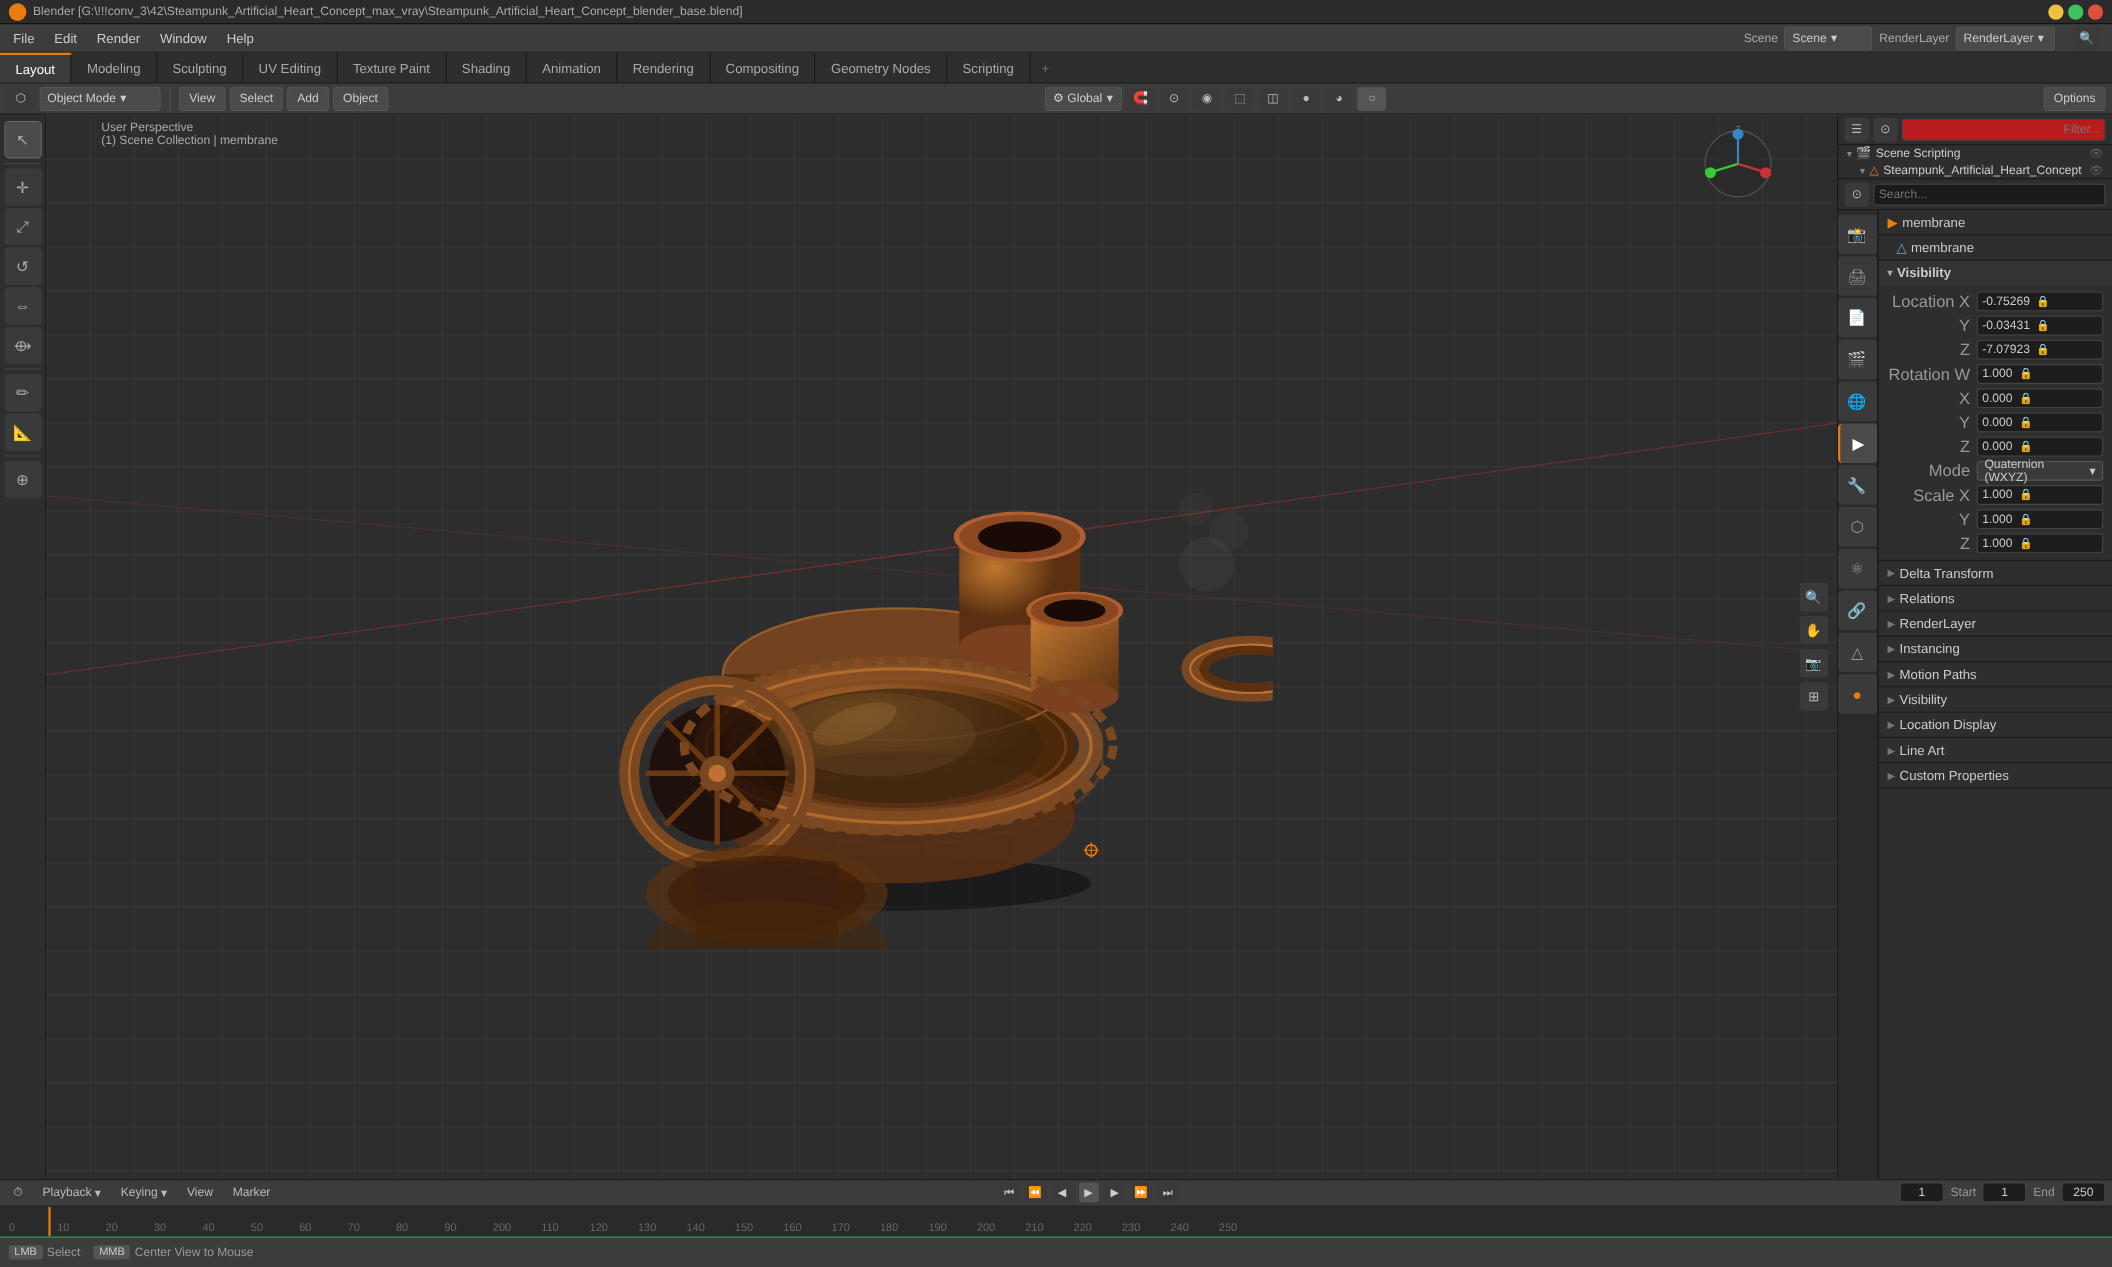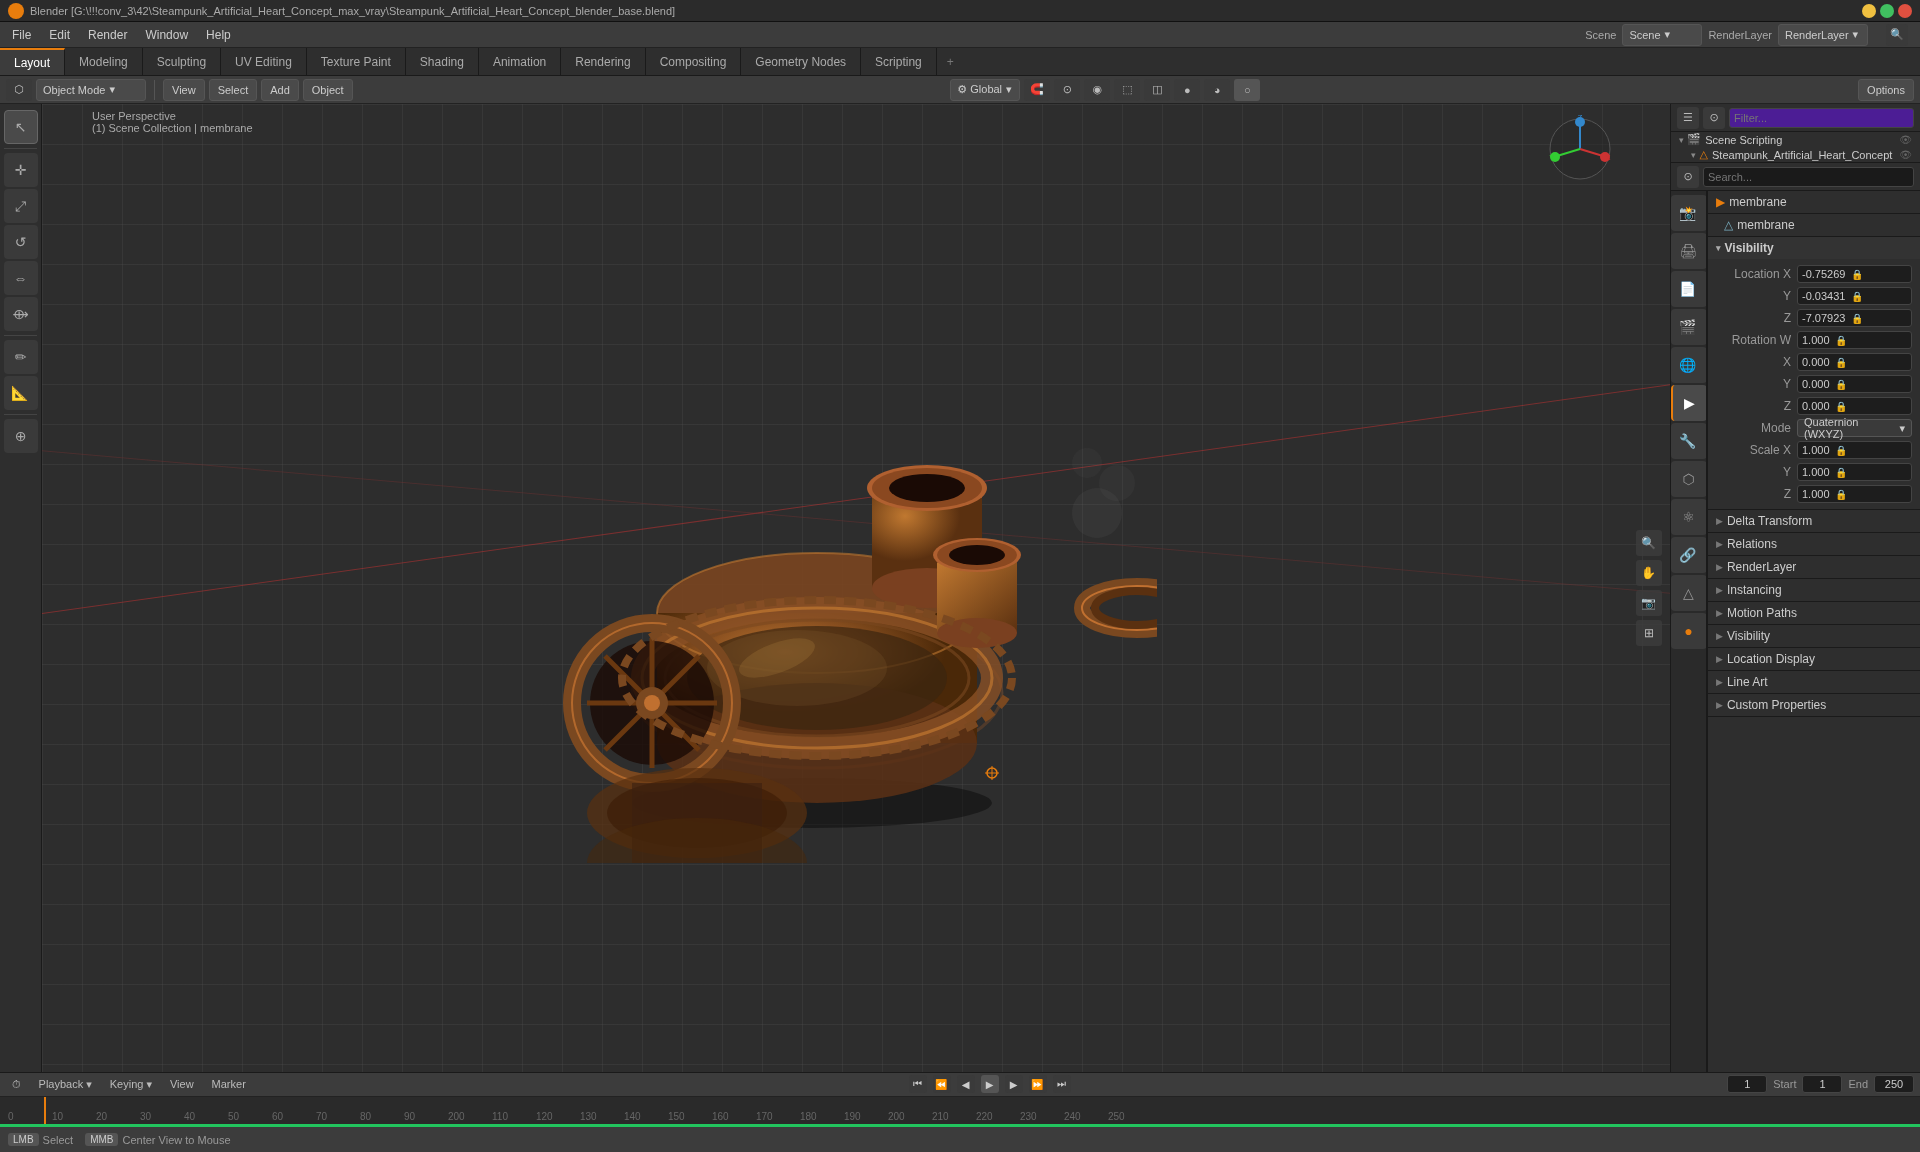--- a/index.html
+++ b/index.html
@@ -282,21 +282,21 @@
       padding: 4px 0;
     }
     .pp-row {
       display: flex;
       align-items: center;
       padding: 2px 8px;
       height: 22px;
     }
     .pp-label {
       width: 75px;
-      font-size: 12px;
+      font-size: 15px;
       color: #999;
       text-align: right;
       margin-right: 6px;
       flex-shrink: 0;
     }
     .pp-value {
       flex: 1;
       height: 18px;
       background: #1d1d1d;
       border: 1px solid #444;
@@ -407,21 +407,21 @@
       top: 0;
       width: 2px;
       height: 100%;
       background: #e87d0d;
     }
 
     
     #status-bar {
       height: 28px;
       background: #3c3c3c;
-      border-top: 3px solid #22c55e;
+      border-top: 1px solid #22c55e;
       display: flex;
       align-items: center;
       padding: 0 8px;
       gap: 12px;
     }
     .sb-item {
       font-size: 11px;
       color: #999;
       display: flex;
       align-items: center;
@@ -699,21 +699,21 @@
       <div class="vp-icon-btn">📷</div>
       <div class="vp-icon-btn">⊞</div>
     </div>
   </div>
 
   <div style="display:flex;flex-direction:column;width:250px;background:#2e2e2e;border-left:1px solid #1a1a1a;">
 
     <div style="display:flex;align-items:center;padding:3px 6px;gap:4px;border-bottom:1px solid #1a1a1a;height:28px;">
       <div class="rp-icon-btn">☰</div>
       <div class="rp-icon-btn">⊙</div>
-      <input type="text" class="rp-search" placeholder="Filter..." style="flex: 1 1 0%; height: 20px; background: #4c1d95; border: 1px solid rgb(68, 68, 68); border-radius: 3px; padding: 0px 4px; color: rgb(204, 204, 204); font-size: 11px;">
+      <input type="text" class="rp-search" placeholder="Filter..." style="flex: 1 1 0%; height: 20px; background: #b91c1c; border: 1px solid rgb(68, 68, 68); border-radius: 3px; padding: 0px 4px; color: rgb(204, 204, 204); font-size: 11px; text-align: right;">
     </div>
 
     <div class="outliner-section" style="flex:0 0 auto;border-bottom:1px solid #1a1a1a;">
       <div class="outliner-item">
         <span style="font-size:9px;color:#888;">▾</span>
         <span style="color:#88aadd;font-size:11px;">🎬</span>
         <span style="font-size:11px;">Scene Scripting</span>
         <span class="oi-vis">👁</span>
       </div>
       <div class="outliner-item" style="padding-left:20px;">

